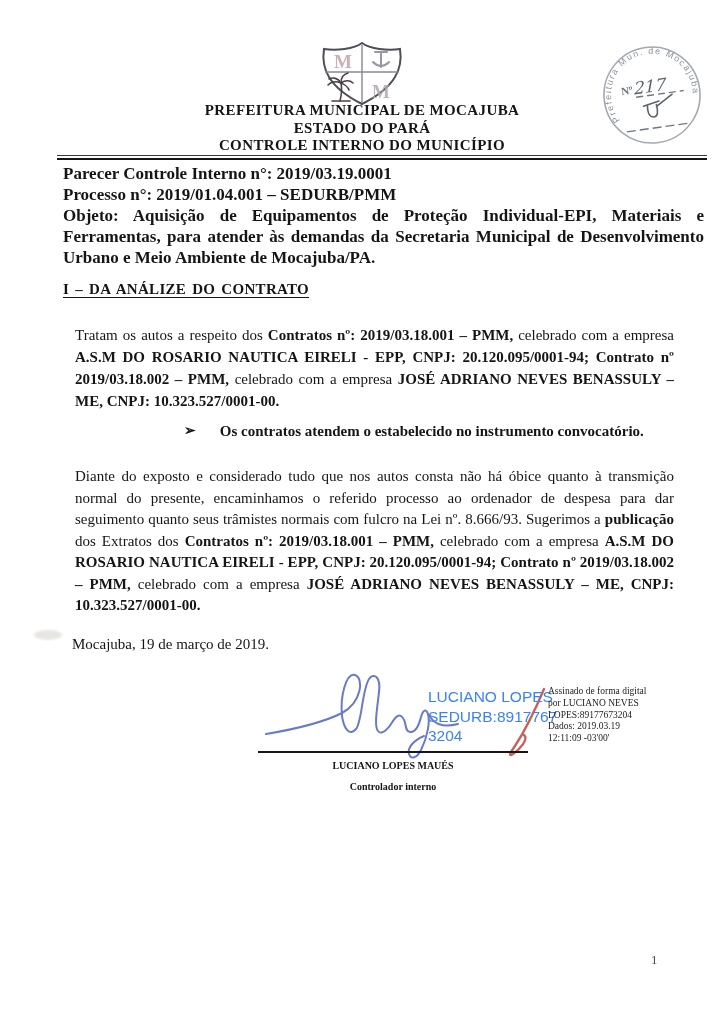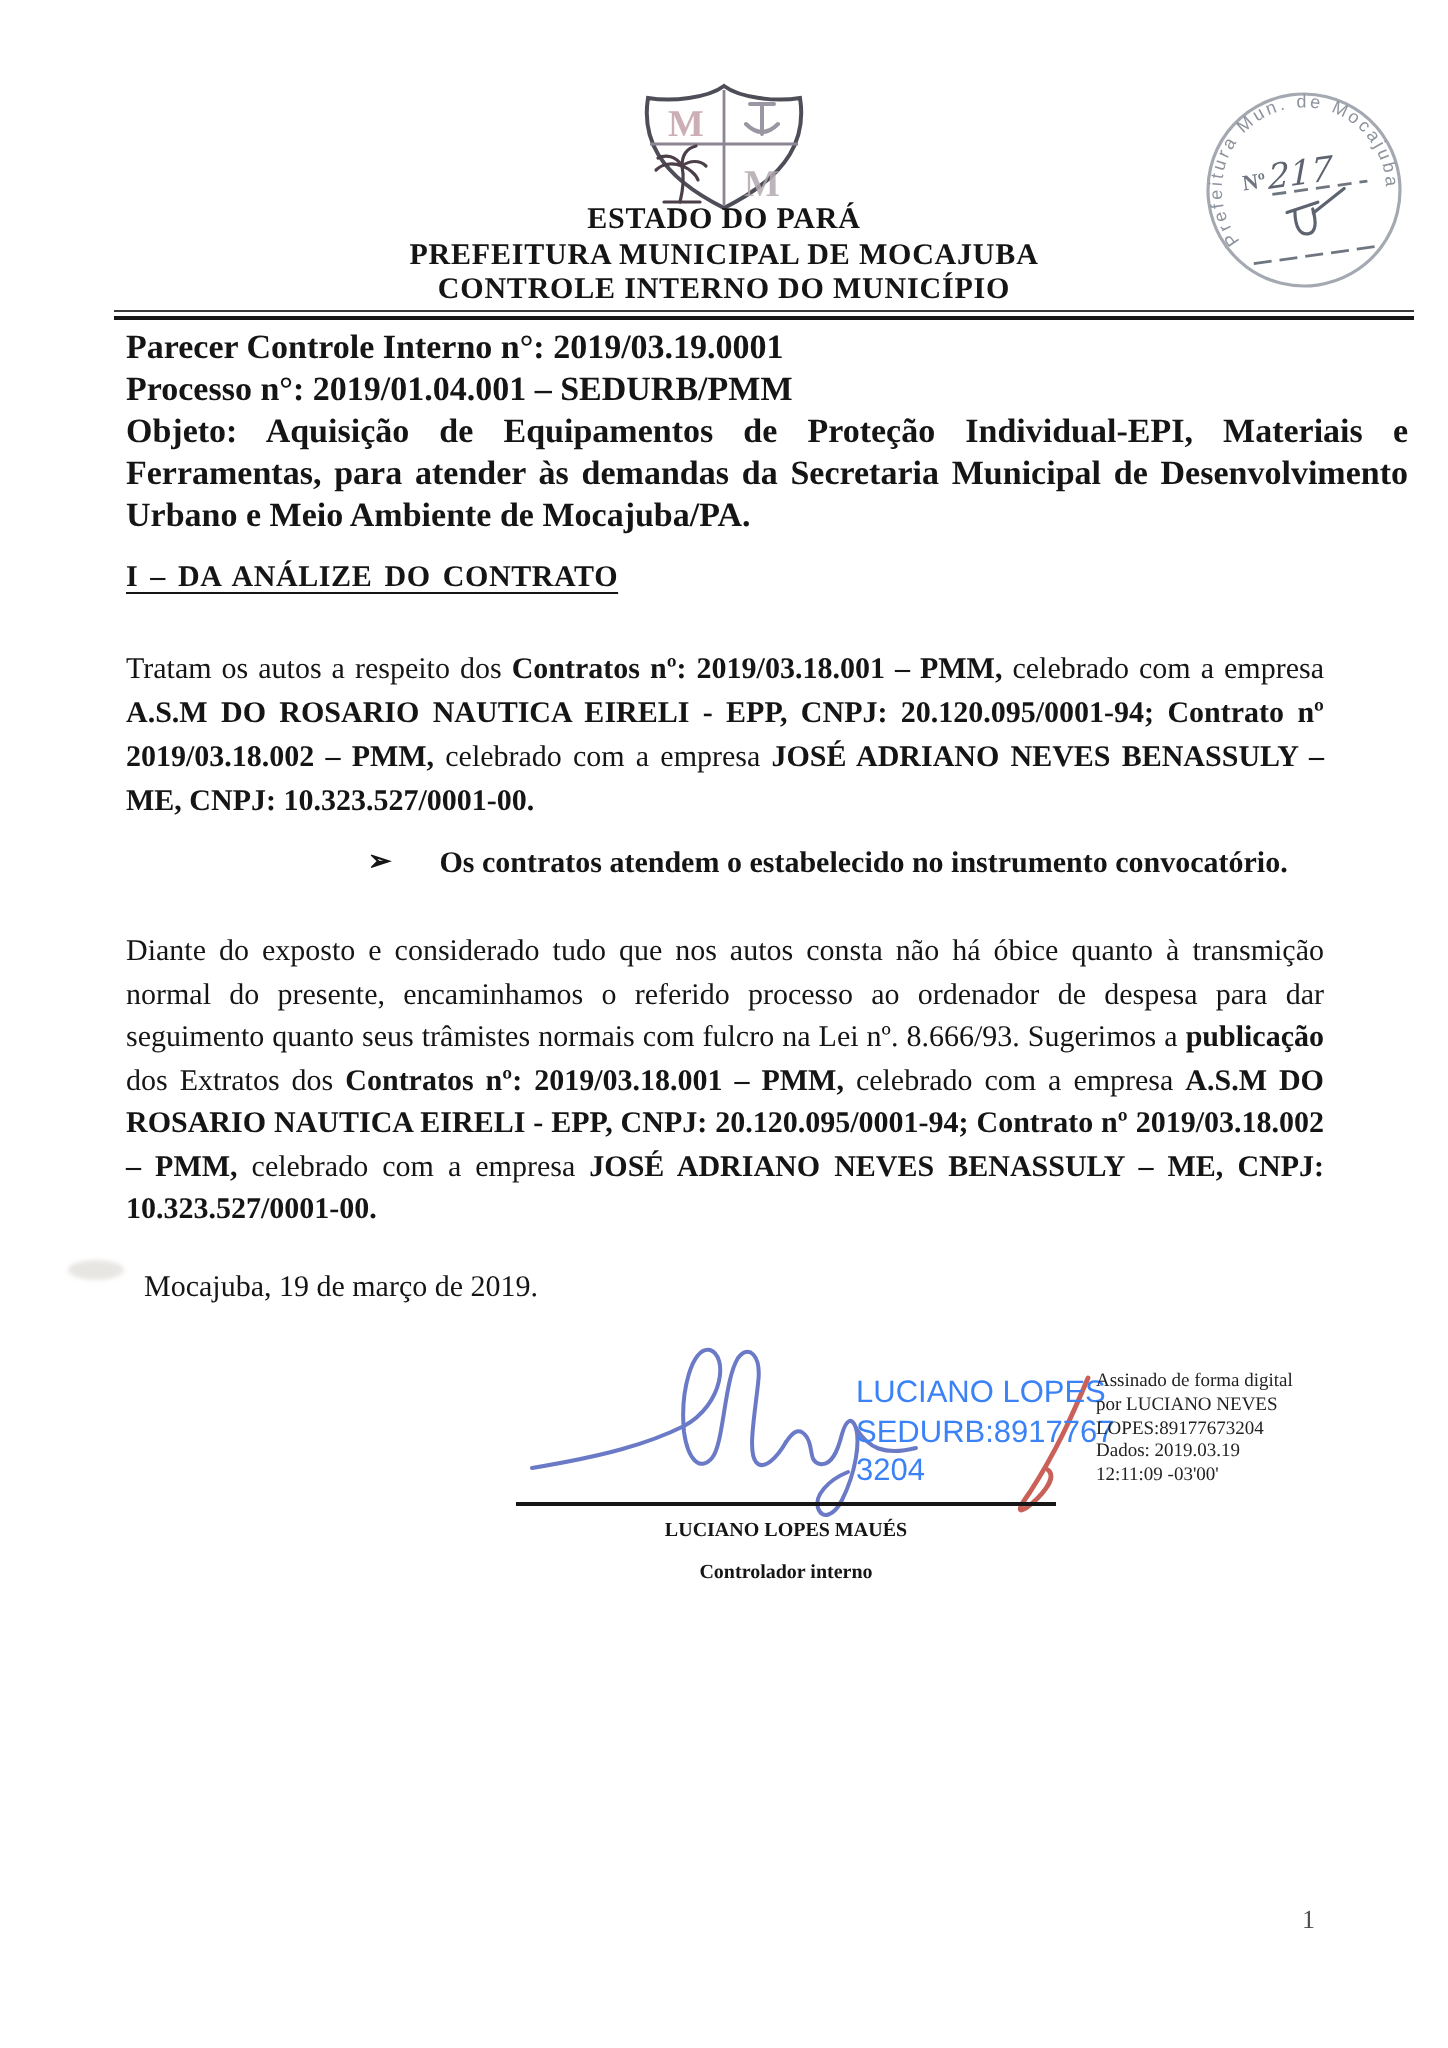--- a/index.html
+++ b/index.html
@@ -16,21 +16,21 @@
   .header-rule{top:155px;left:57px;width:650px;height:2px;
     border-top:1.5px solid #3a3a3a;border-bottom:2.5px solid #161616;}
   
   .info{top:163px;left:63px;width:641px;font-weight:bold;font-size:17px;
     line-height:21px;text-align:justify;}
   .info .line{margin:0 0 0 0;}
   
   .section{top:281px;left:63px;font-weight:bold;font-size:15px;
     text-decoration:underline;text-underline-offset:3px;word-spacing:2px;letter-spacing:.3px;}
   
-  .para{left:63px;width:599px;font-size:15px;line-height:22px;text-align:justify;margin:0;}
+  .para{left:75px;width:599px;font-size:15px;line-height:22px;text-align:justify;margin:0;}
   .para1{top:324px;}
   .para2{top:466px;line-height:21.5px;}
   .bullet{top:423px;left:184px;font-size:15px;font-weight:bold;}
   .bullet .arrow{display:inline-block;margin-right:24px;font-size:14px;transform:translateY(-1px);}
   .date-line{top:636px;left:72px;font-size:15px;}
   
   .hand-sig{top:668px;left:262px;}
   .red-mark{top:686px;left:500px;}
   .digsig{top:687px;left:428px;width:126px;
     font-family:"Liberation Sans","DejaVu Sans",sans-serif;
@@ -86,22 +86,22 @@
       <g stroke="#5d6470" stroke-width="1.6" fill="none" stroke-linecap="round">
         <path d="M50,67 L66,64"></path>
         <path d="M54,67 C53,75 55,79 59,79 C63,79 64,74 63,67"></path>
         <path d="M63,69 L80,59"></path>
       </g>
       <line x1="30" y1="90" x2="92" y2="90" stroke="#6f7680" stroke-width="1.4" stroke-dasharray="9 4"></line>
     </g>
   </svg>
 
   <div class="abs header-text">
+    <div>PREFEITURA MUNICIPAL DE MOCAJUBA</div>
     <div>ESTADO DO PARÁ</div>
-    <div>PREFEITURA MUNICIPAL DE MOCAJUBA</div>
     <div>CONTROLE INTERNO DO MUNICÍPIO</div>
   </div>
   <div class="abs header-rule"></div>
 
   <div class="abs info">
     <div class="line">Parecer Controle Interno n°: 2019/03.19.0001</div>
     <div class="line">Processo n°: 2019/01.04.001 – SEDURB/PMM</div>
     <div class="line">Objeto: Aquisição de Equipamentos de Proteção Individual-EPI, Materiais e Ferramentas, para atender às demandas da Secretaria Municipal de Desenvolvimento Urbano e Meio Ambiente de Mocajuba/PA.</div>
   </div>
 

